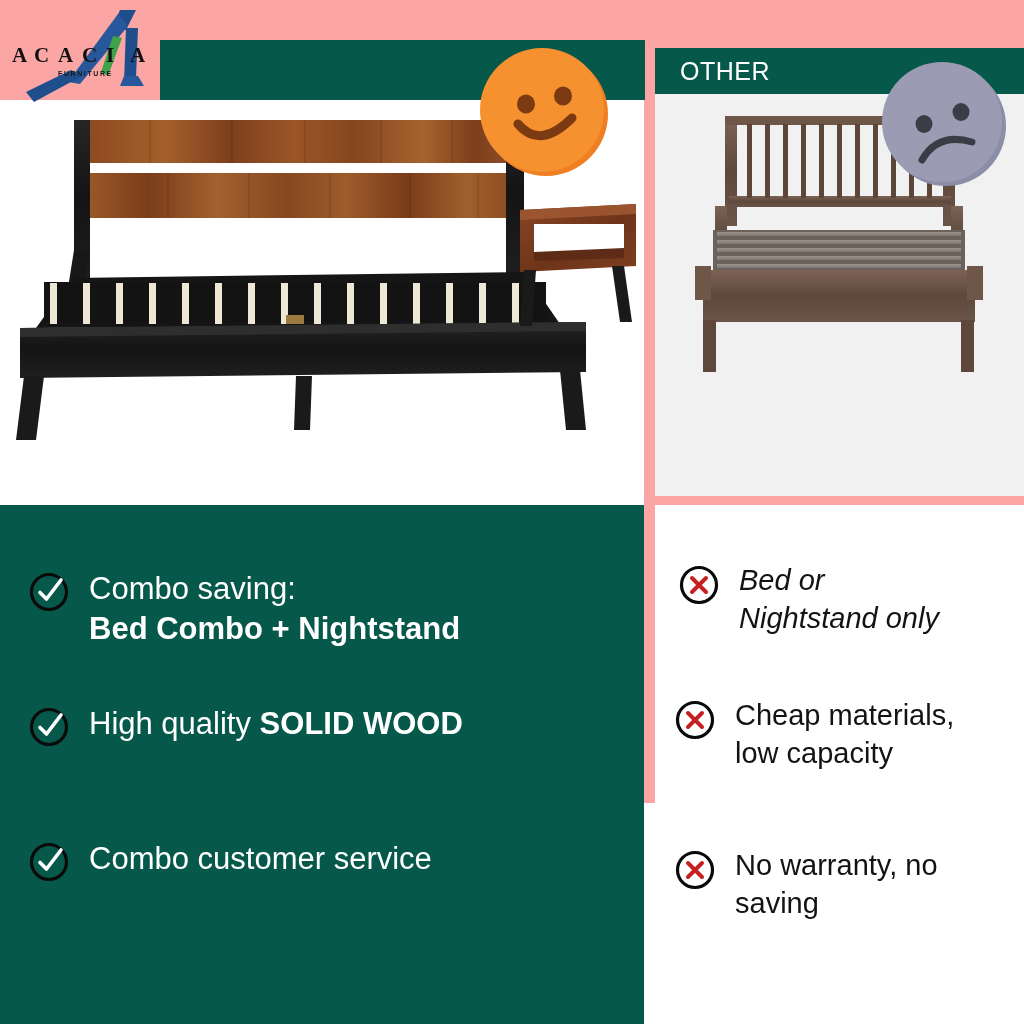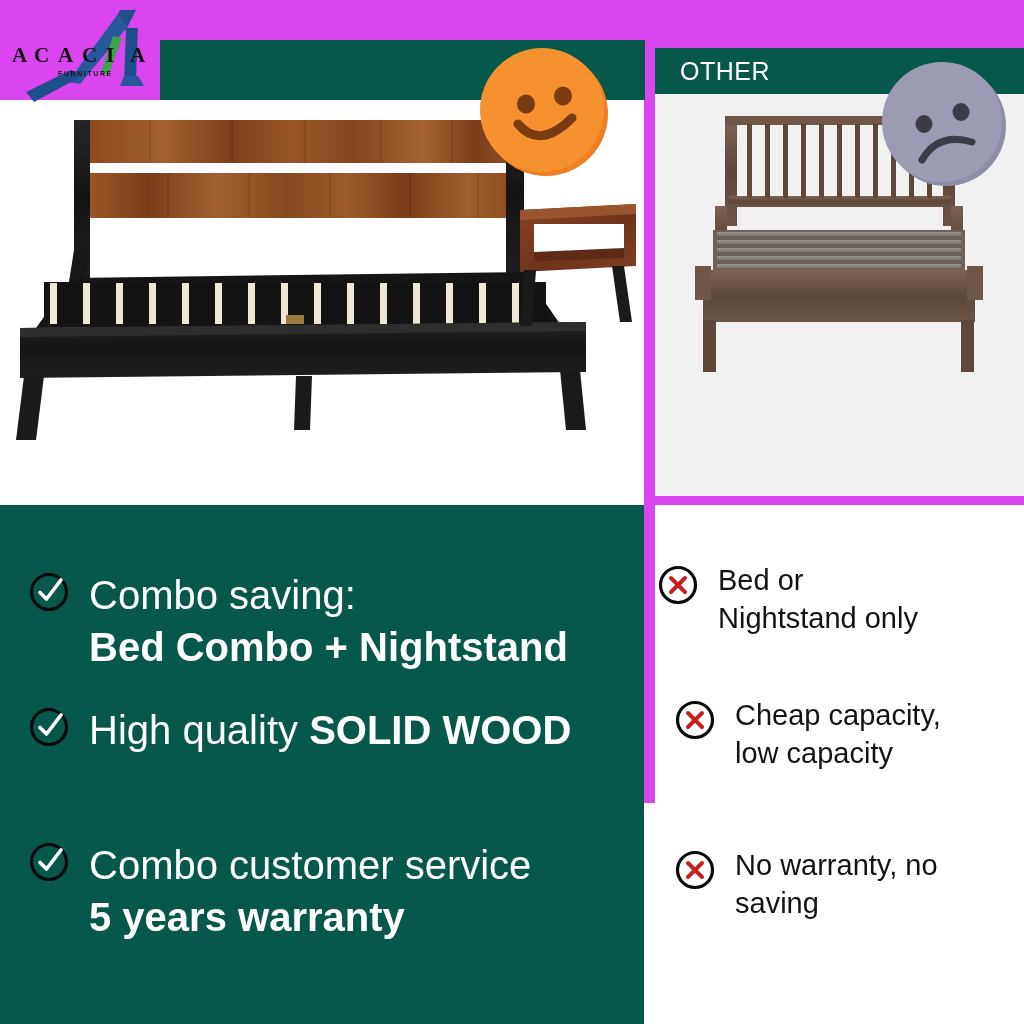--- a/index.html
+++ b/index.html
@@ -4,21 +4,21 @@
 <style>
   * { margin:0; padding:0; box-sizing:border-box; }
   html,body { width:1024px; height:1024px; }
   body {
     background:#ffffff;
     font-family:"Liberation Sans", sans-serif;
     position:relative;
     overflow:hidden;
   }
 
-  #stage { position:absolute; left:0; top:0; width:1024px; height:803px; background:#d946ef; }
+  #stage { position:absolute; left:0; top:0; width:1024px; height:803px; background:#fca5a5; }
 
   
   .hdr-left-bar{
     position:absolute; left:160px; top:40px; width:485px; height:60px;
     background:#06584A; z-index:3;
   }
   .hdr-right-bar{
     position:absolute; left:655px; top:48px; width:369px; height:46px;
     background:#06584A; z-index:3;
   }
@@ -49,31 +49,31 @@
   .pane-right{
     position:absolute; left:655px; top:505px; width:369px; height:519px;
     background:#ffffff; z-index:2;
   }
 
   
   .feat{ position:absolute; display:flex; align-items:flex-start; }
   .feat .ico{ flex:0 0 auto; width:42px; height:42px; margin-right:19px; margin-top:2px; }
   .feat .txt{ line-height:1.30; }
 
-  .pane-left  .feat .txt{ color:#ffffff; font-size:40px; }
+  .pane-left  .feat .txt{ color:#ffffff; font-size:31px; }
   .pane-right .feat .txt{ color:#131313; font-size:29px; }
 
   .feat .txt .b{ font-weight:bold; }
   .feat .txt .ln{ display:block; white-space:nowrap; }
 
   .L1{ left:28px; top:64px;  }
   .L2{ left:28px; top:199px;justify-content:space-between; }
   .L3{ left:28px; top:334px; }
 
-  .R1{ left:2px; top:57px;  }
+  .R1{ left:23px; top:57px;font-style:italic;  }
   .R2{ left:19px; top:192px; }
   .R3{ left:19px; top:342px; }
 
   
   .emoji{ position:absolute; z-index:7; }
   .emoji-happy{ left:478px; top:46px;  width:132px; height:132px; }
   .emoji-sad  { left:880px; top:60px;  width:126px; height:126px; }
 </style>
 </head>
 <body>
@@ -308,21 +308,20 @@
 
     <div class="feat L3">
       <span class="ico">
         <svg width="42" height="42" viewBox="0 0 42 42">
           <circle cx="21" cy="21" r="17.5" fill="none" stroke="#0A0A0A" stroke-width="3.2"></circle>
           <path d="M12 21.5 L18.5 28 L33 9" fill="none" stroke="#FFFFFF" stroke-width="3.6" stroke-linecap="round" stroke-linejoin="round"></path>
         </svg>
       </span>
       <span class="txt">
         <span class="ln">Combo customer service</span>
-        <span class="ln b">5 years warranty</span>
       </span>
     </div>
 
   </div>
 
   <div class="pane-right">
 
     <div class="feat R1">
       <span class="ico">
         <svg width="42" height="42" viewBox="0 0 42 42">
@@ -337,21 +336,21 @@
     </div>
 
     <div class="feat R2">
       <span class="ico">
         <svg width="42" height="42" viewBox="0 0 42 42">
           <circle cx="21" cy="21" r="17.5" fill="none" stroke="#0A0A0A" stroke-width="3.2"></circle>
           <path d="M14 14 L28 28 M28 14 L14 28" stroke="#C62121" stroke-width="4" stroke-linecap="round"></path>
         </svg>
       </span>
       <span class="txt">
-        <span class="ln">Cheap capacity,</span>
+        <span class="ln">Cheap materials,</span>
         <span class="ln">low capacity</span>
       </span>
     </div>
 
     <div class="feat R3">
       <span class="ico">
         <svg width="42" height="42" viewBox="0 0 42 42">
           <circle cx="21" cy="21" r="17.5" fill="none" stroke="#0A0A0A" stroke-width="3.2"></circle>
           <path d="M14 14 L28 28 M28 14 L14 28" stroke="#C62121" stroke-width="4" stroke-linecap="round"></path>
         </svg>

